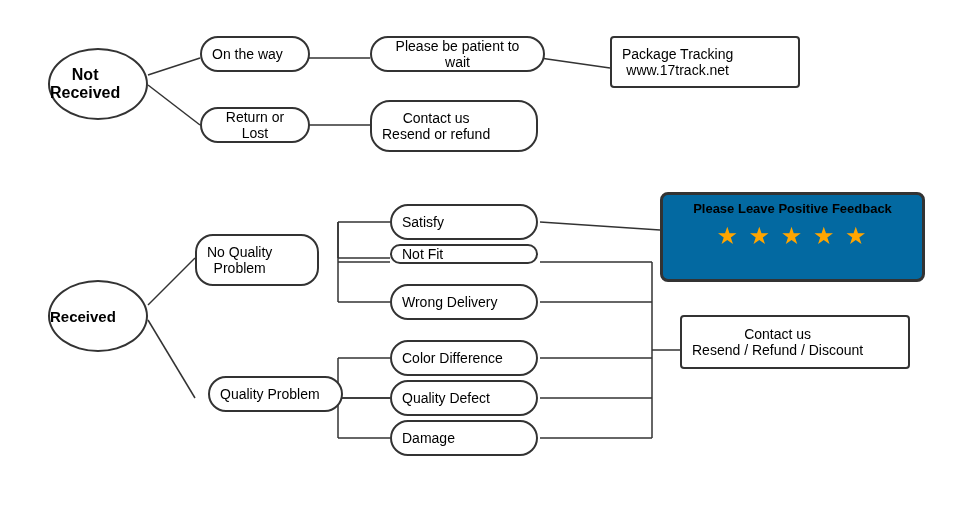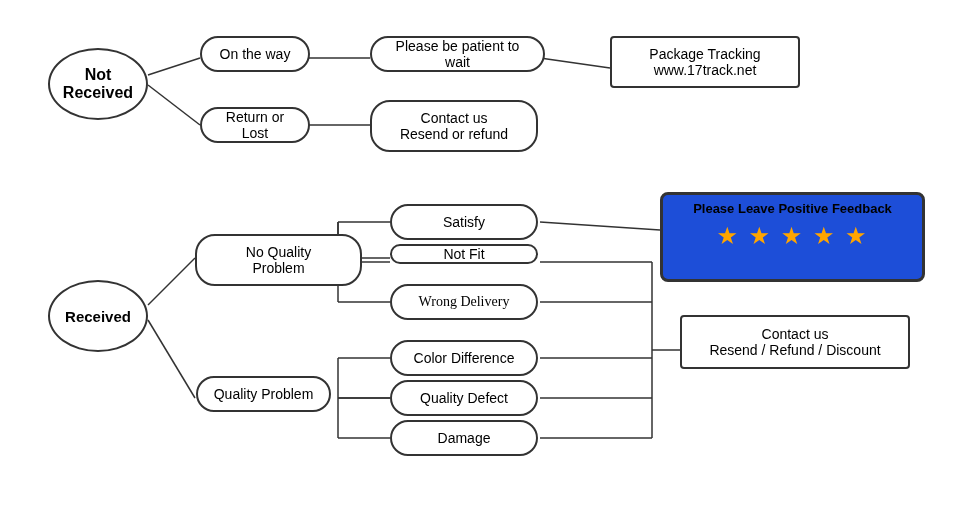--- a/index.html
+++ b/index.html
@@ -17,21 +17,20 @@
       position: relative;
       width: 960px;
       height: 513px;
     }
 
     
     .node {
       position: absolute;
       display: flex;
       align-items: center;
-      justify-content: center;
       text-align: center;
       background: #fff;
     }
 
     .node-ellipse {
       border: 2px solid #333;
       border-radius: 50%;
     }
 
     .node-rect {
@@ -53,21 +52,21 @@
       left: 0;
       width: 960px;
       height: 513px;
       pointer-events: none;
     }
 
     .feedback-box {
       position: absolute;
       border: 3px solid #333;
       border-radius: 8px;
-      background: #1d4ed8;
+      background: #0369a1;
       text-align: center;
       padding: 6px 10px;
     }
 
     .stars {
       color: #FFA500;
       font-size: 24px;
       letter-spacing: 2px;
     }
   </style>
@@ -149,38 +148,38 @@
 
   <div class="node node-rect-sharp" style="left:610px; top:36px; width:190px; height:52px;">
     <span style="white-space:pre-line; text-align:center;">Package Tracking
 www.17track.net</span>
   </div>
 
   <div class="node node-ellipse" style="left:48px; top:280px; width:100px; height:72px;">
     <span style="font-weight:bold; font-size:15px;">Received</span>
   </div>
 
-  <div class="node node-rect" style="left:195px; top:234px; width:167px; height:52px;">
+  <div class="node node-rect" style="left:195px; top:234px; width:124px; height:52px;border-radius:18px;">
     <span style="white-space:pre-line; text-align:center;">No Quality
 Problem</span>
   </div>
 
-  <div class="node node-rect" style="left:196px; top:376px; width:135px; height:36px;">
+  <div class="node node-rect" style="left:208px; top:376px; width:135px; height:36px;">
     <span>Quality Problem</span>
   </div>
 
   <div class="node node-rect" style="left:390px; top:204px; width:148px; height:36px;">
     <span>Satisfy</span>
   </div>
 
   <div class="node node-rect" style="left:390px; top:244px; width:148px; height:20px;">
     <span>Not Fit</span>
   </div>
 
-  <div class="node node-rect" style="left:390px; top:284px; width:148px; height:36px;font-family:Liberation Serif, serif;">
+  <div class="node node-rect" style="left:390px; top:284px; width:148px; height:36px;">
     <span>Wrong Delivery</span>
   </div>
 
   <div class="node node-rect" style="left:390px; top:340px; width:148px; height:36px;">
     <span>Color Difference</span>
   </div>
 
   <div class="node node-rect" style="left:390px; top:380px; width:148px; height:36px;">
     <span>Quality Defect</span>
   </div>

